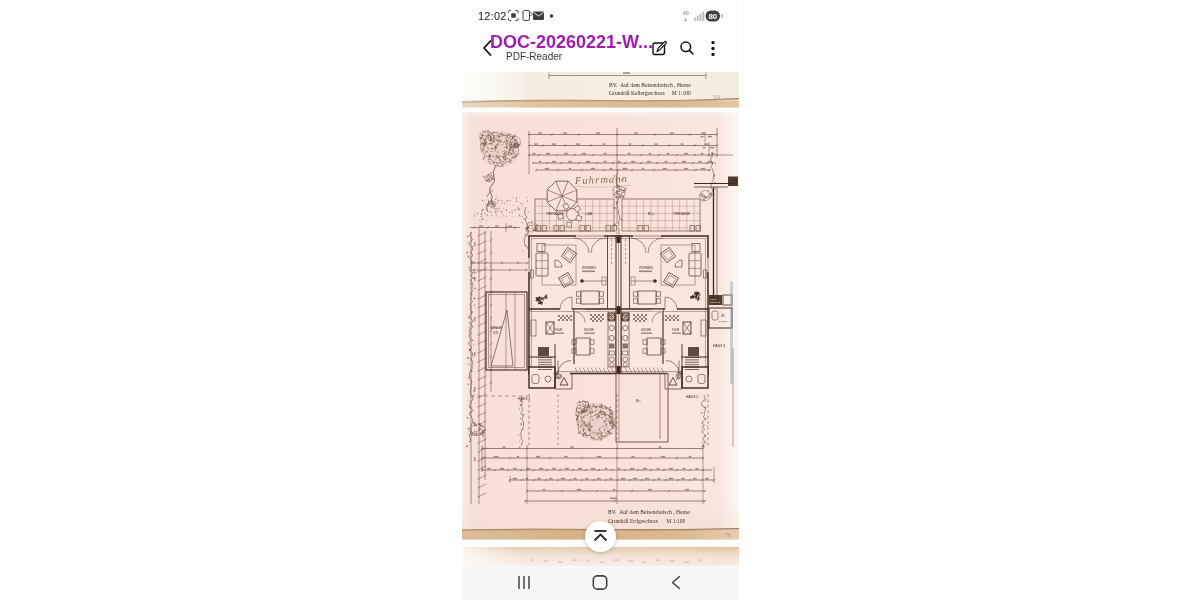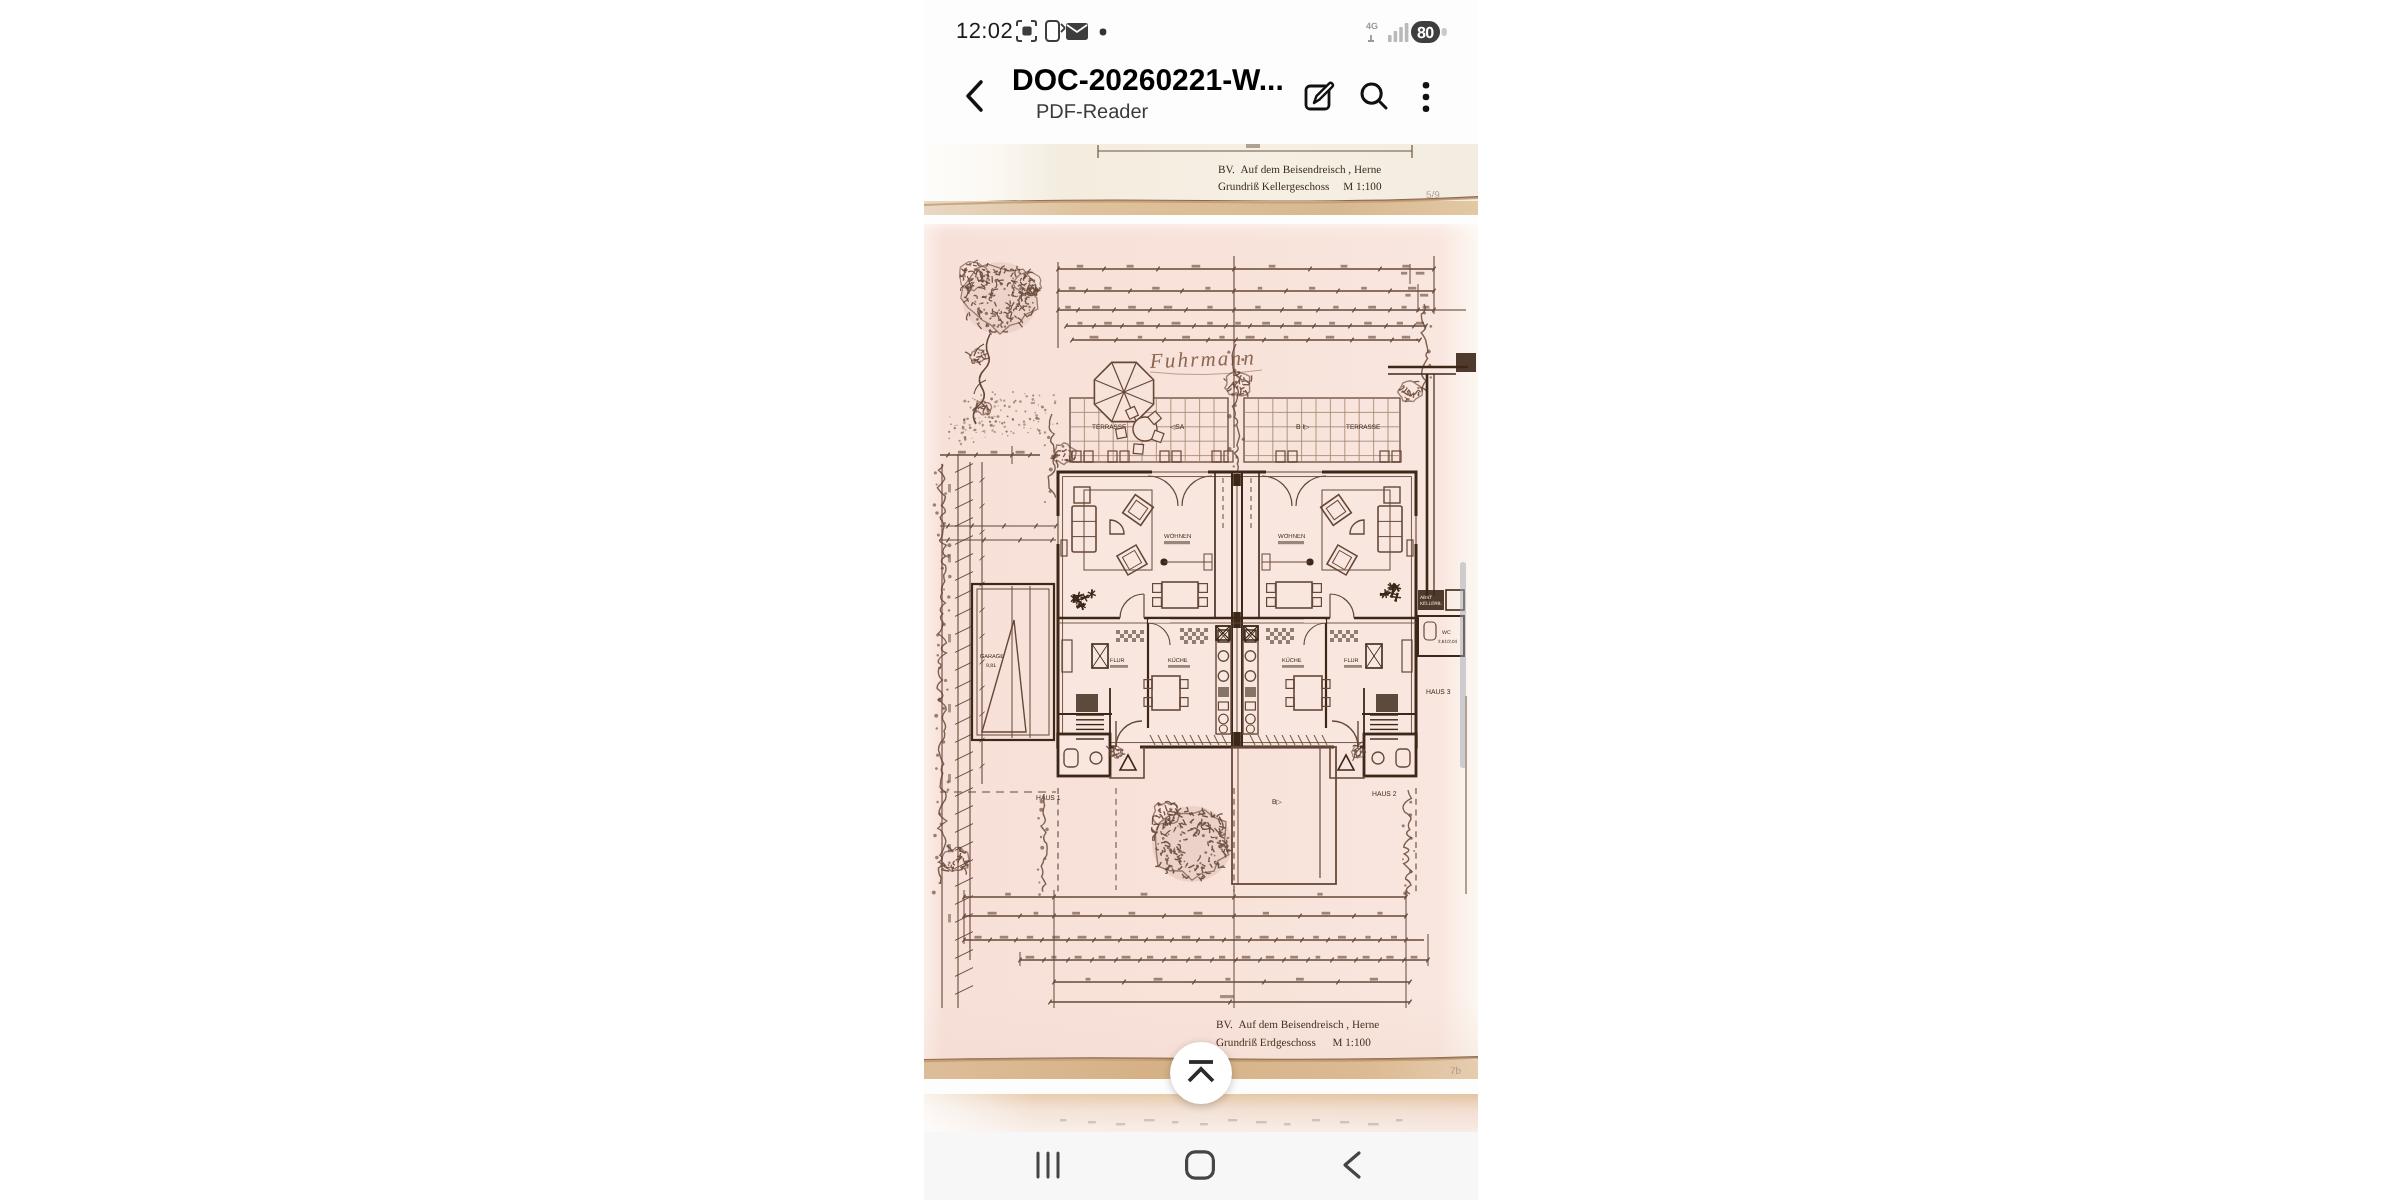--- a/index.html
+++ b/index.html
@@ -32,22 +32,22 @@
       <rect x="22.4" y="3.5" width="1.8" height="9.5" rx="0.4"></rect>
     </g>
     <rect x="25.5" y="2.5" width="14.5" height="11" rx="5.5" fill="#3e3e3e"></rect>
     <text x="28.5" y="11" font-size="8" font-weight="bold" fill="#ffffff" letter-spacing="-0.3">80</text>
     <rect x="40.8" y="6" width="2.6" height="4" rx="1.2" fill="#c9c9c9"></rect>
   </svg>
 
   <svg class="abs" style="left:18px; top:38px;" width="14" height="20" viewBox="0 0 14 20">
     <path d="M10.5 3 L4 10 L10.5 17" stroke="#111" stroke-width="1.8" fill="none" stroke-linecap="round" stroke-linejoin="round"></path>
   </svg>
-  <div class="abs" style="left:44px; top:32px; font-size:15px; font-weight:bold; color:#000000;">DOC-20260221-W...</div>
-  <div class="abs" style="left:44px; top:51px; font-size:10px; color:#3a3a3a;margin-left:12px;">PDF-Reader</div>
+  <div class="abs" style="left:28px; top:32px; font-size:18px; font-weight:bold; color:#a21caf;">DOC-20260221-W...</div>
+  <div class="abs" style="left:44px; top:51px; font-size:10px; color:#3a3a3a;">PDF-Reader</div>
   <svg class="abs" style="left:189px; top:40px;" width="17" height="17" viewBox="0 0 17 17">
     <rect x="2" y="3" width="11.5" height="11.5" rx="2" fill="none" stroke="#111" stroke-width="1.4"></rect>
     <path d="M6 11.5 l1.2 -3.4 L13.5 1.8 a1.1 1.1 0 0 1 1.6 1.6 L8.8 9.7 Z" fill="#fdfdfd" stroke="#111" stroke-width="1.2" stroke-linejoin="round"></path>
   </svg>
   <svg class="abs" style="left:217px; top:40px;" width="16" height="16" viewBox="0 0 16 16">
     <circle cx="6.8" cy="6.8" r="4.8" fill="none" stroke="#111" stroke-width="1.5"></circle>
     <line x1="10.4" y1="10.4" x2="14" y2="14" stroke="#111" stroke-width="1.5" stroke-linecap="round"></line>
   </svg>
   <svg class="abs" style="left:246px; top:40px;" width="10" height="17" viewBox="0 0 10 17">
     <circle cx="5" cy="2.6" r="1.65" fill="#111"></circle>

